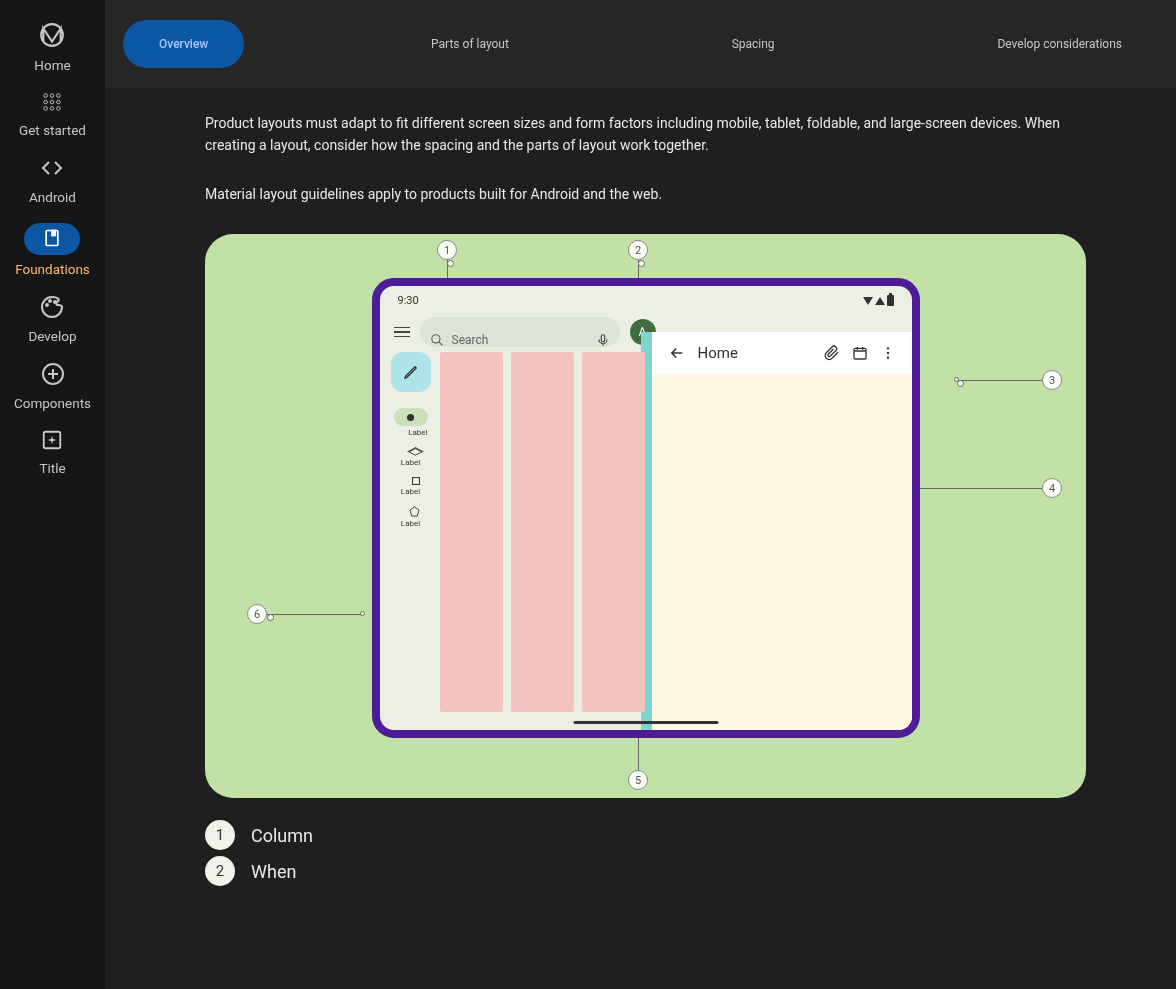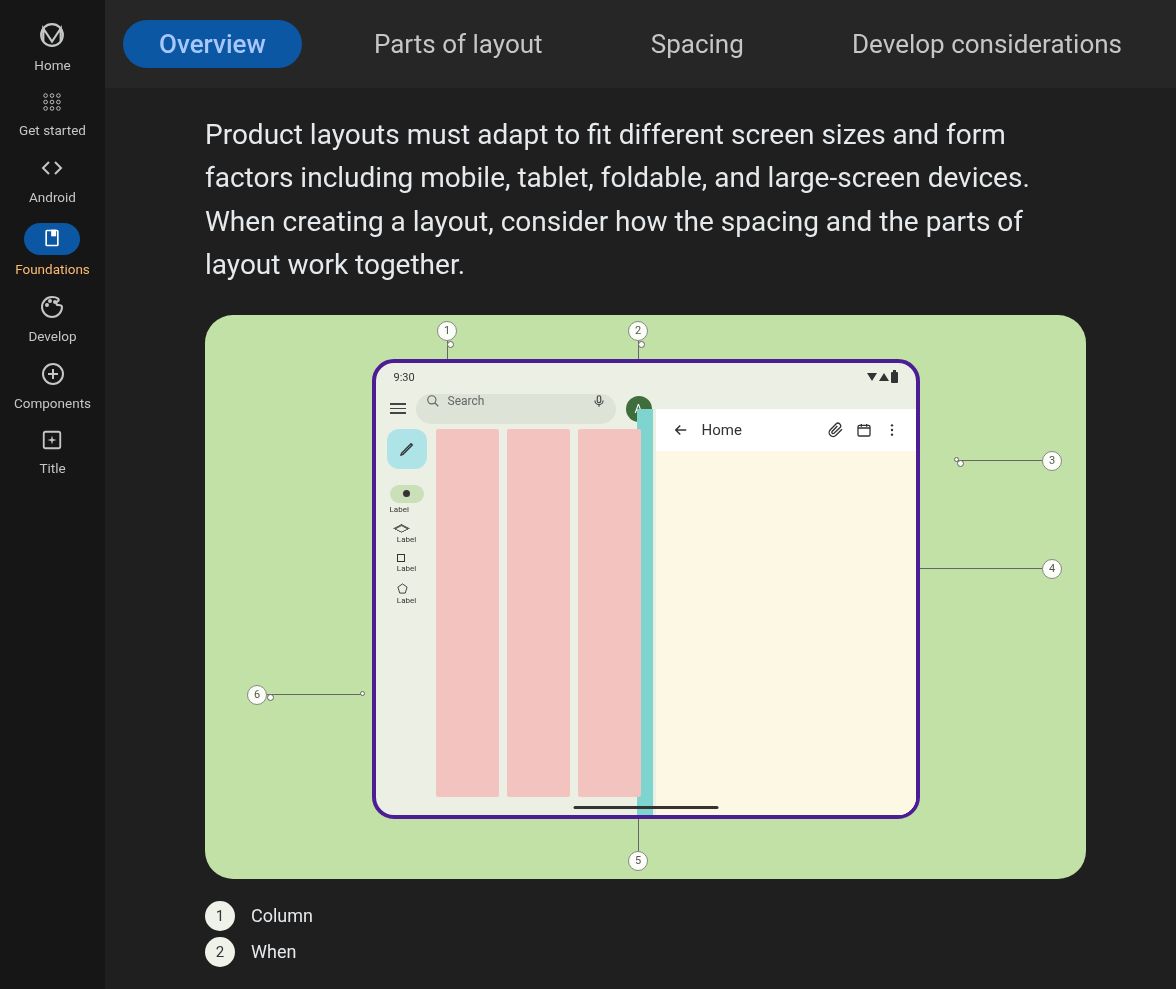--- a/index.html
+++ b/index.html
@@ -14,49 +14,49 @@
   .sidebar{width:105px;background:var(--bg-side);display:flex;flex-direction:column;align-items:center;padding-top:22px;gap:18px;flex-shrink:0}
   .side-item{display:flex;flex-direction:column;align-items:center;gap:6px;color:var(--text-dim);font-size:13.5px;cursor:pointer}
   .side-item .chip{width:56px;height:32px;border-radius:16px;display:flex;align-items:center;justify-content:center}
   .side-item.active .chip{background:var(--accent)}
   .side-item.active{color:#fdba74}
   .side-item svg{stroke:#c4c7c5;fill:none}
   .side-item.active svg{stroke:#fff}
   
   .main{flex:1;display:flex;flex-direction:column;position:relative}
   .tabs{display:flex;align-items:center;height:88px;padding:20px 18px;gap:0;background:#262626;border-radius:0 0 0 0}
-  .tab{flex:0 0 auto;padding:8px 36px;height:48px;display:flex;align-items:center;justify-content:center;color:var(--text-dim);font-size:26px;cursor:pointer;border-radius:24px}
+  .tab{flex:0 0 auto;padding:8px 36px;height:48px;display:flex;align-items:center;justify-content:center;color:var(--text-dim);font-size:12px;cursor:pointer;border-radius:24px}
   .tab.active{background:var(--tab-active);color:var(--tab-text);font-weight:500}
   .tabs-spread{display:flex;width:100%;justify-content:space-between}
   .content{padding:25px 90px 40px 100px}
-  .para{font-size:28px;line-height:1.55;color:#e6eaed;margin:0 0 28px 0}
+  .para{font-size:14px;line-height:1.55;color:#e6eaed;margin:0 0 28px 0}
   
   .figure{background:var(--figure-bg);border-radius:28px;padding:44px 60px 60px;position:relative}
-  .device{width:548px;height:460px;margin:0 auto;background:var(--device-bg);border-radius:22px;border:4px solid #4c1d95;position:relative;overflow:hidden}
+  .device{width:548px;height:460px;margin:0 auto;background:var(--device-bg);border-radius:22px;border:8px solid #4c1d95;position:relative;overflow:hidden}
   .statusbar{display:flex;justify-content:space-between;align-items:center;padding:8px 18px 4px;font-size:11px;color:#333}
   .status-r{display:flex;gap:2px;align-items:center}
   .triangle-down{width:0;height:0;border-left:5px solid transparent;border-right:5px solid transparent;border-top:8px solid #333}
   .triangle-up{width:0;height:0;border-left:5px solid transparent;border-right:5px solid transparent;border-bottom:8px solid #333}
   .batt{width:7px;height:11px;background:#333;border-radius:1px;position:relative}
   .batt:before{content:"";position:absolute;top:-2px;left:2px;width:3px;height:2px;background:#333}
   .appbar{display:flex;padding:6px 14px;gap:10px;align-items:center}
   .hamburger{width:16px;display:flex;flex-direction:column;gap:3px}
   .hamburger span{height:1.5px;background:#444}
-  .search{flex:0 0 200px;background:#dde3d6;border-radius:20px;height:30px;display:flex;align-items:flex-start;padding:0 10px;gap:8px;font-size:12px;color:#666}
+  .search{flex:0 0 200px;background:#dde3d6;border-radius:20px;height:30px;display:flex;align-items:flex-end;padding:0 10px;gap:8px;font-size:12px;color:#666}
   .mic-icon{margin-left:auto}
   .avatar{width:26px;height:26px;border-radius:50%;background:#3f6d3c;color:#fff;display:flex;align-items:center;justify-content:center;font-size:12px}
   .panel-r{position:absolute;right:0;top:46px;bottom:0;width:260px;background:#fff;display:flex;flex-direction:column}
   .panel-r-top{display:flex;align-items:center;gap:12px;padding:12px 16px;font-size:15px;color:#333}
   .panel-r-top .spacer{flex:1}
   .panel-cream{flex:1;background:var(--panel-cream)}
   .fold-strip{position:absolute;left:261px;top:46px;bottom:0;width:16px;background:var(--fold-teal)}
   .fold-strip.right{left:auto;right:12px;width:14px;opacity:.9;top:46px;bottom:26px;}
   .nav-rail{position:absolute;left:8px;top:66px;bottom:8px;width:46px;display:flex;flex-direction:column;align-items:center;gap:10px;font-size:8px;color:#333}
   .fab{width:40px;height:40px;border-radius:12px;background:#aee3e8;display:flex;align-items:center;justify-content:center;margin-bottom:6px}
-  .rail-item{display:flex;flex-direction:column;align-items:flex-start;gap:2px}
+  .rail-item{display:flex;flex-direction:column;align-items:flex-end;gap:2px}
   .rail-item.active .rail-pill{background:#c9e0b8}
   .rail-pill{width:34px;height:18px;border-radius:9px;display:flex;align-items:center;justify-content:center}
   .columns{position:absolute;left:60px;top:66px;bottom:18px;width:205px;display:flex;gap:8px}
   .col{flex:1;background:var(--column-pink);border-radius:2px}
   .gesture{position:absolute;bottom:6px;left:50%;transform:translateX(-50%);width:145px;height:3px;background:#333;border-radius:2px}
   
   .callout{position:absolute;display:flex;align-items:center;font-size:11px;color:#555}
   .callout .num{width:20px;height:20px;border-radius:10px;background:#fbfdf7;border:1px solid #888;display:flex;align-items:center;justify-content:center;font-size:11px}
   .callout .line{height:1px;background:#666;position:relative}
   .callout .line:before{content:"";position:absolute;width:5px;height:5px;border:1px solid #666;border-radius:50%;background:#fbfdf7}
@@ -150,20 +150,21 @@
     <div class="tabs-spread">
       <div class="tab active">Overview</div>
       <div class="tab">Parts of layout</div>
       <div class="tab">Spacing</div>
       <div class="tab">Develop considerations</div>
     </div>
   </div>
 
   <div class="content">
     <p class="para">Product layouts must adapt to fit different screen sizes and form factors including mobile, tablet, foldable, and large-screen devices. When creating a layout, consider how the spacing and the parts of layout work together.</p>
+    <p class="para">Material layout guidelines apply to products built for Android and the web.</p>
 
     <div class="figure">
 
       <div class="callout" style="left:232px;top:6px;flex-direction:column">
         <div class="num">1</div>
         <div class="line" style="width:1px;height:130px">
             <span style="position:absolute;bottom:-3px;left:-3px;width:5px;height:5px;border:1px solid #666;border-radius:50%;background:#fbfdf7"></span>
           </div>
       </div>
 

